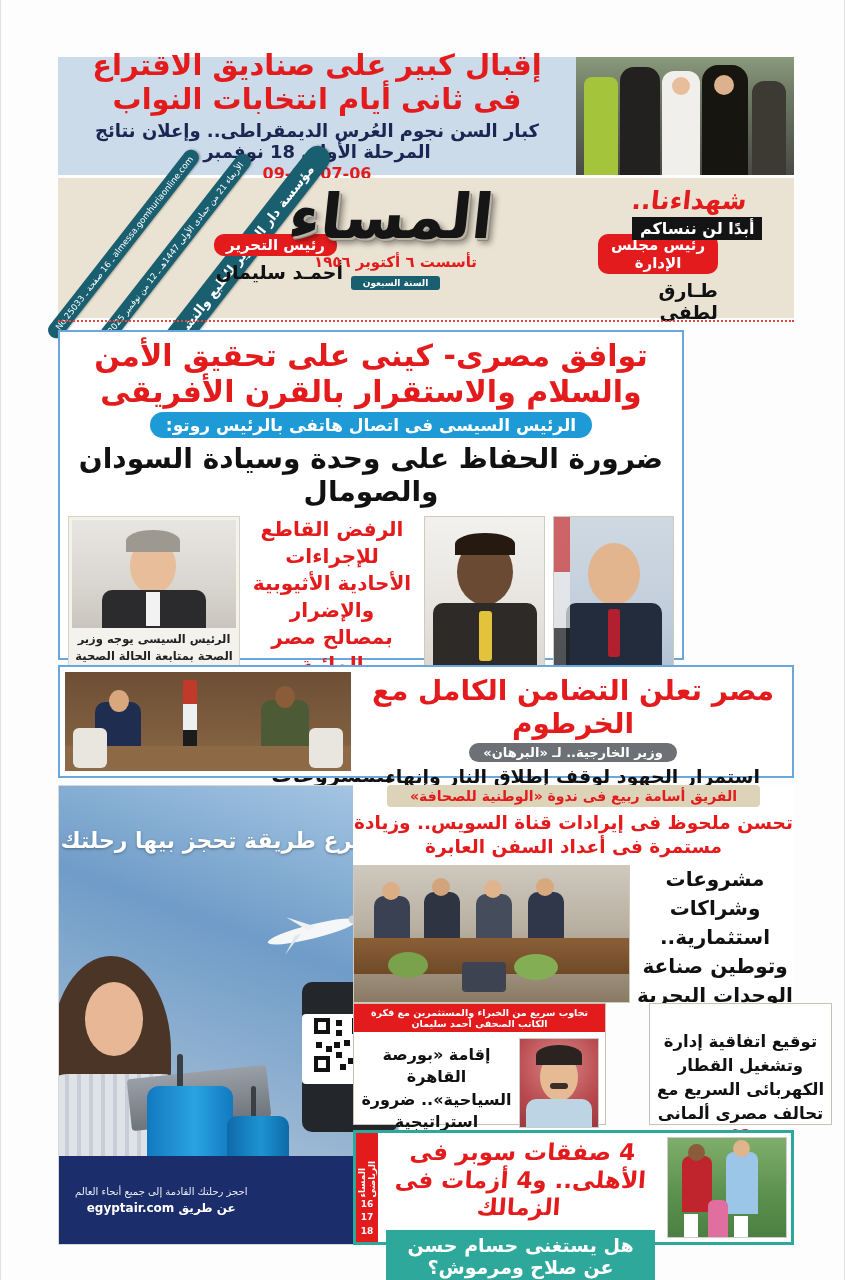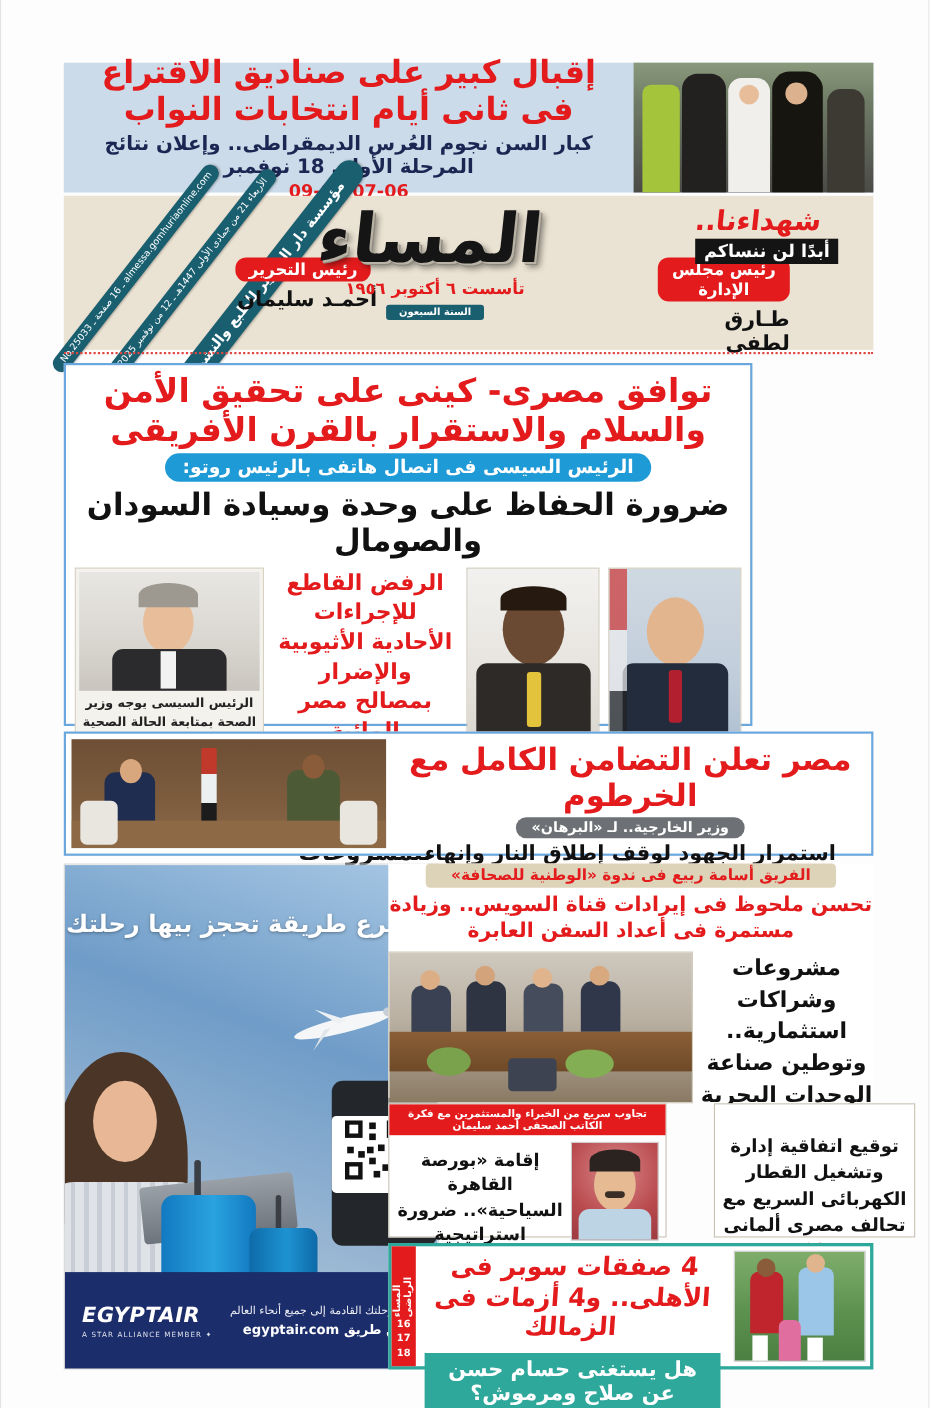--- a/index.html
+++ b/index.html
@@ -279,24 +279,20 @@
     </div>
     <div class="ad-woman-hair"></div>
     <div class="ad-woman-face"></div>
     <div class="ad-woman-shirt"></div>
     <div class="ad-laptop"></div>
     <div class="ad-handle" style="left:118px;top:268px;width:6px;height:40px;"></div>
     <div class="ad-handle" style="left:192px;top:300px;width:5px;height:36px;"></div>
     <div class="ad-case1"></div>
     <div class="ad-case2"></div>
     <div class="ad-footer">
-      <div class="ad-brand">
-        <div class="b1">EGYPTAIR</div>
-        <div class="b2">A STAR ALLIANCE MEMBER ✦</div>
-      </div>
       <div class="ad-footer-ar">
         <div class="l1">احجز رحلتك القادمة إلى جميع أنحاء العالم</div>
         <div class="l2">عن طريق egyptair.com</div>
       </div>
     </div>
   </div>
 
   <div class="suez-box">
     <span class="beige-pill">الفريق أسامة ربيع فى ندوة «الوطنية للصحافة»</span>
     <div class="suez-head">تحسن ملحوظ فى إيرادات قناة السويس.. وزيادة مستمرة فى أعداد السفن العابرة</div>

